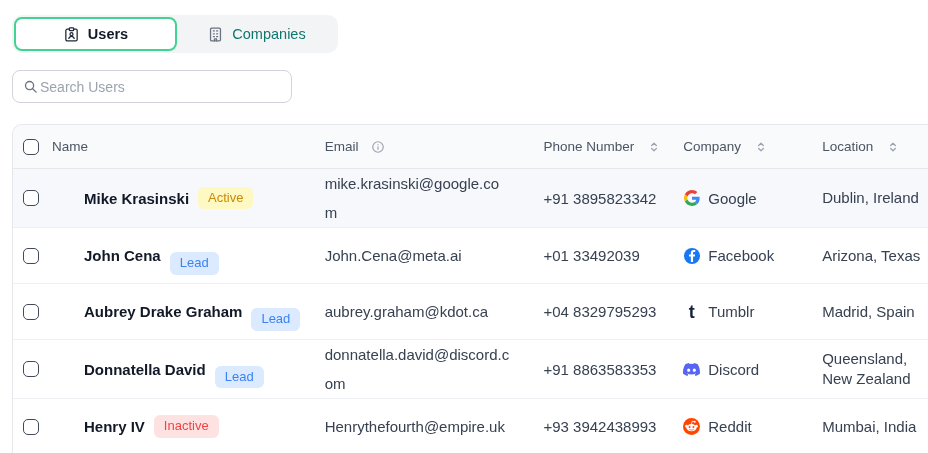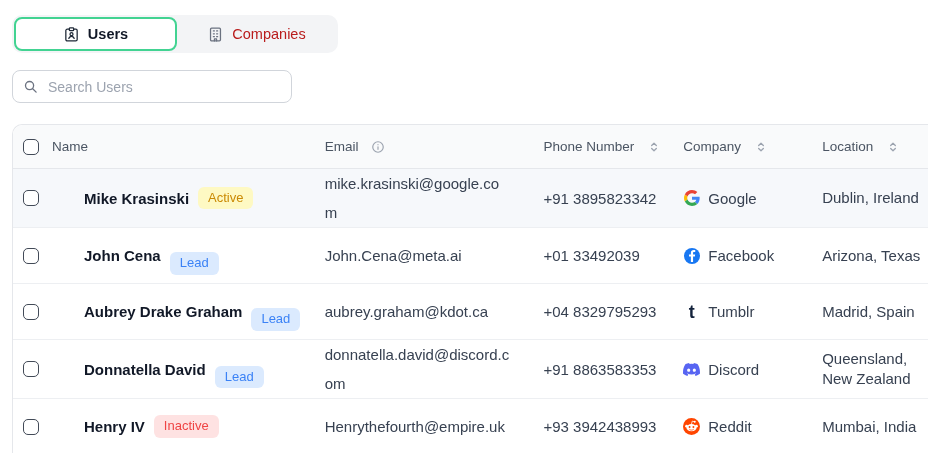--- a/index.html
+++ b/index.html
@@ -13,33 +13,33 @@
   .app { padding: 15px 0 0 12px; }
 
   
   .tabs {
     display: flex; width: 326px; height: 38px;
     background: #f3f4f6; border-radius: 10px; padding: 2px;
   }
   .tab {
     flex: 1; display: flex; align-items: center; justify-content: center; gap: 8px;
     border: none; background: transparent; border-radius: 8px;
-    font-size: 14.5px; color: #b91c1c; cursor: pointer; font-family: inherit;
+    font-size: 14.5px; color: #0f766e; cursor: pointer; font-family: inherit;
   }
   .tab.active {
     background: #ffffff; border: 2px solid #42d392;
     color: #111827; font-weight: 700;
   }
   .tab .ticon { display: inline-flex; width: 17px; height: 17px; }
 
   
   .search {
     margin-top: 17px; width: 280px; height: 33px;
     border: 1px solid #d1d5db; border-radius: 8px;
-    display: flex; align-items: center; gap: 8px; padding: 0 10px;
+    display: flex; align-items: center; gap: 0; padding: 0 10px;
     background: #fff;
   }
   .search .sicon { display: inline-flex; width: 15px; height: 15px; flex: none; }
   .search input {
     border: none; outline: none; flex: 1; background: transparent;
     font-size: 14px; color: #111827; font-family: inherit; min-width: 0;
   }
   .search input::placeholder { color: #9ca3af; }
 
   

